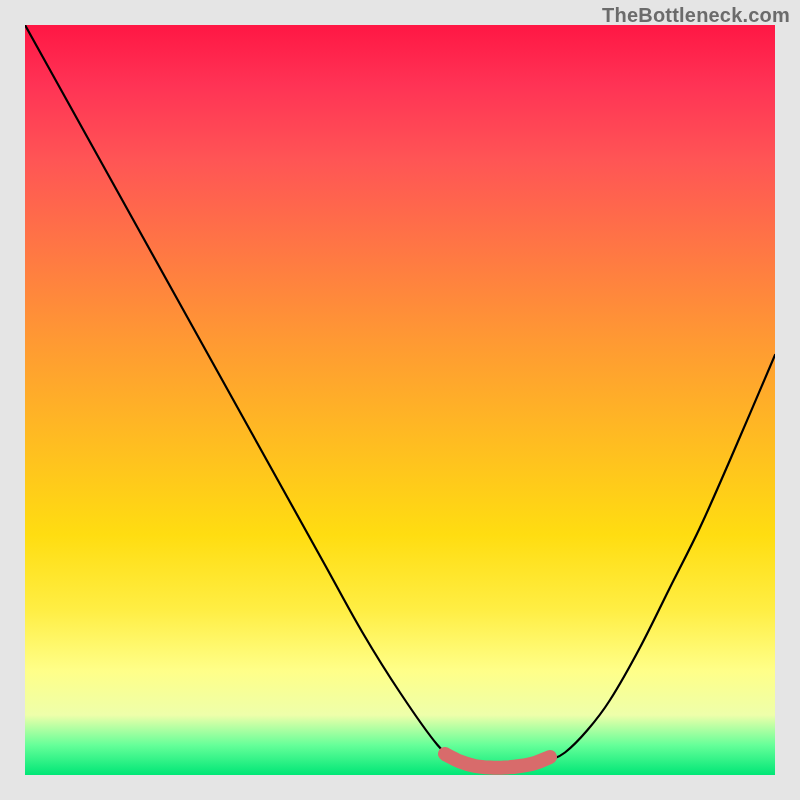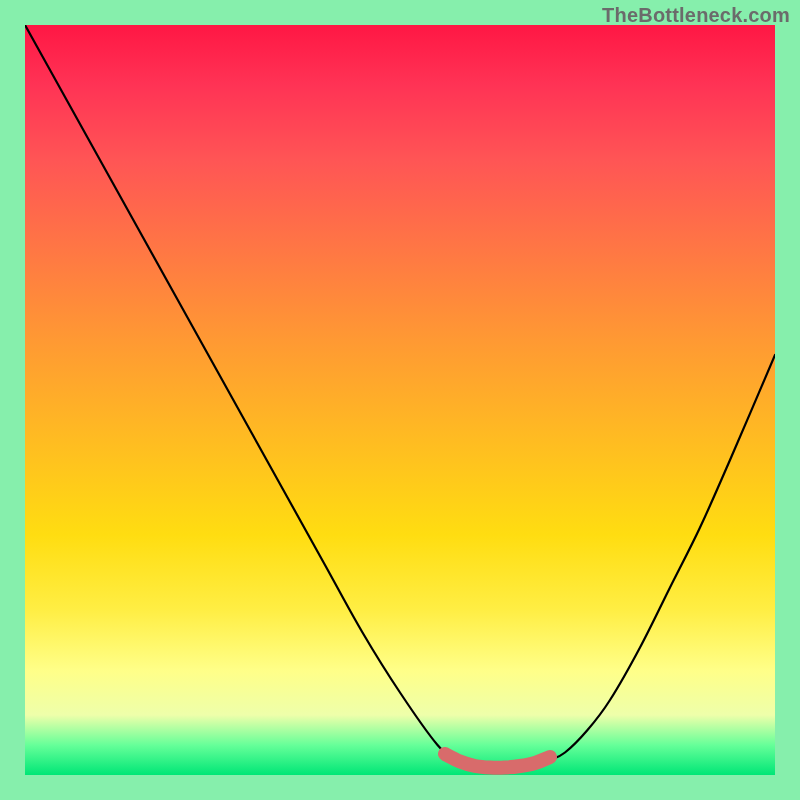--- a/index.html
+++ b/index.html
@@ -7,21 +7,21 @@
     padding: 0;
     width: 800px;
     height: 800px;
     background: #000000;
     overflow: hidden;
   }
   .chart-container {
     position: relative;
     width: 800px;
     height: 800px;
-    background: #86efac;
+    background: #e5e5e5;
   }
   .plot-area {
     position: absolute;
     left: 25px;
     top: 25px;
     width: 750px;
     height: 750px;
     background: linear-gradient(to bottom,
       #ff1744 0%,
       #ff3355 8%,

